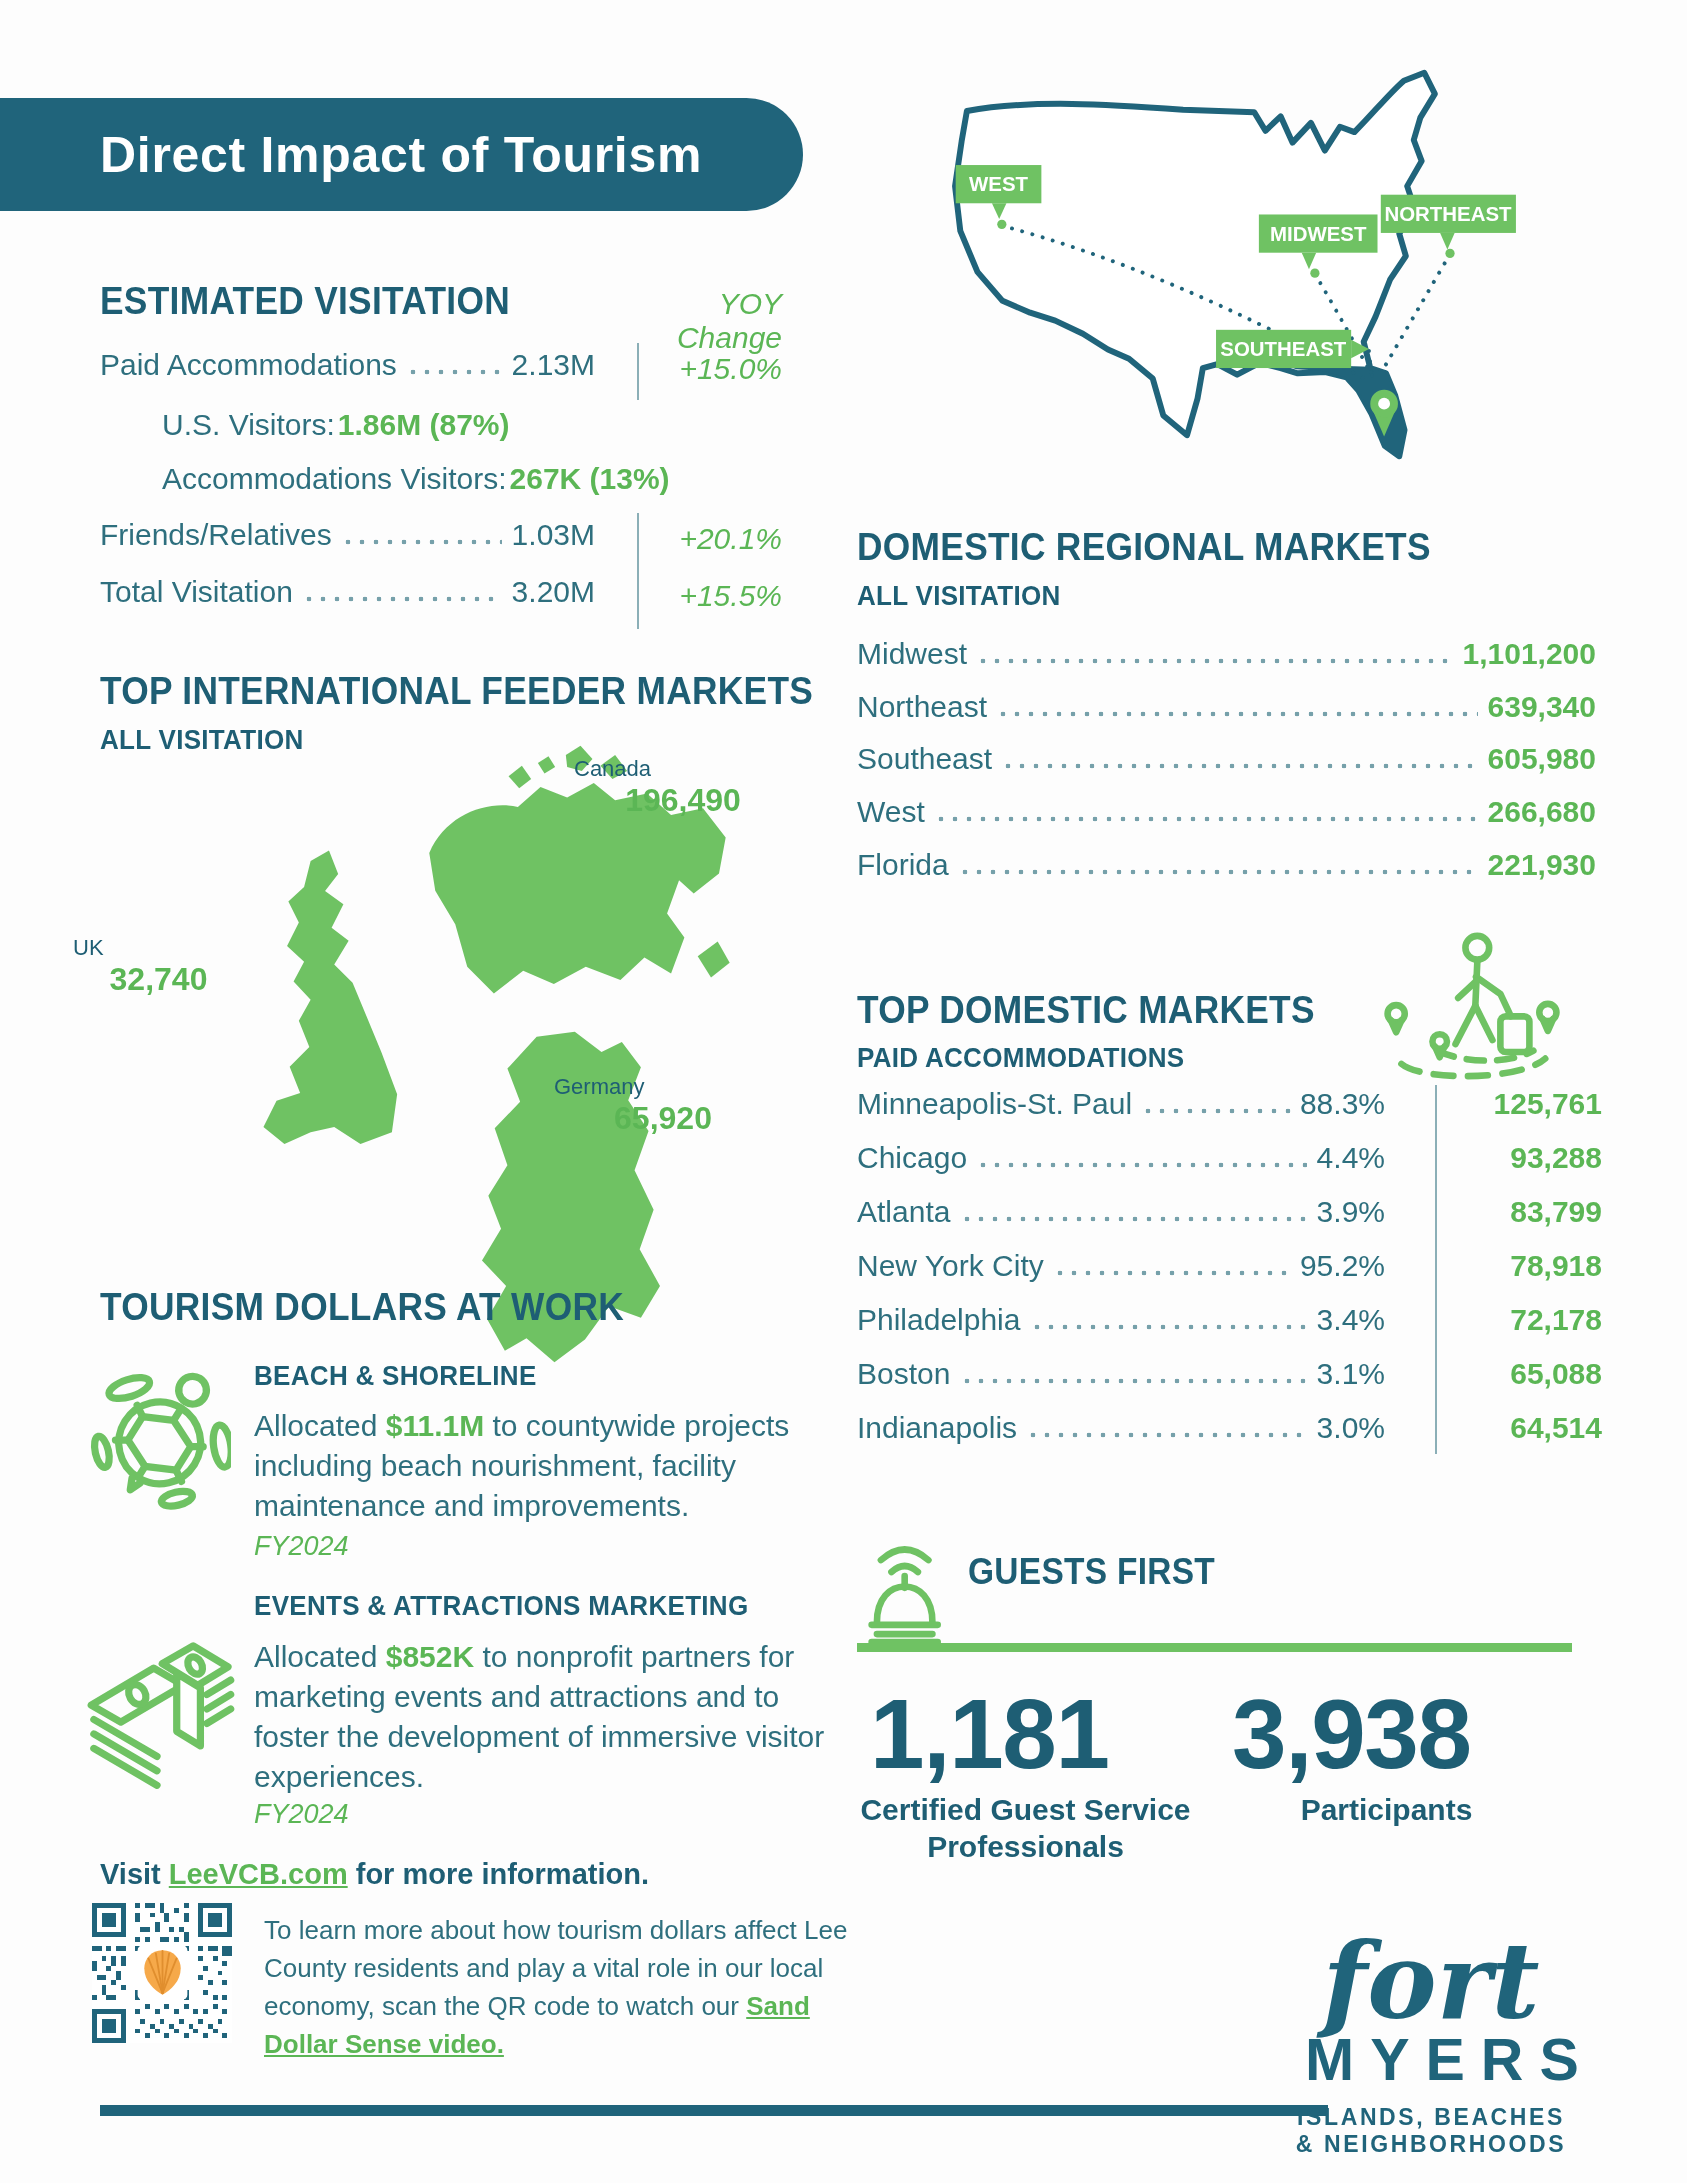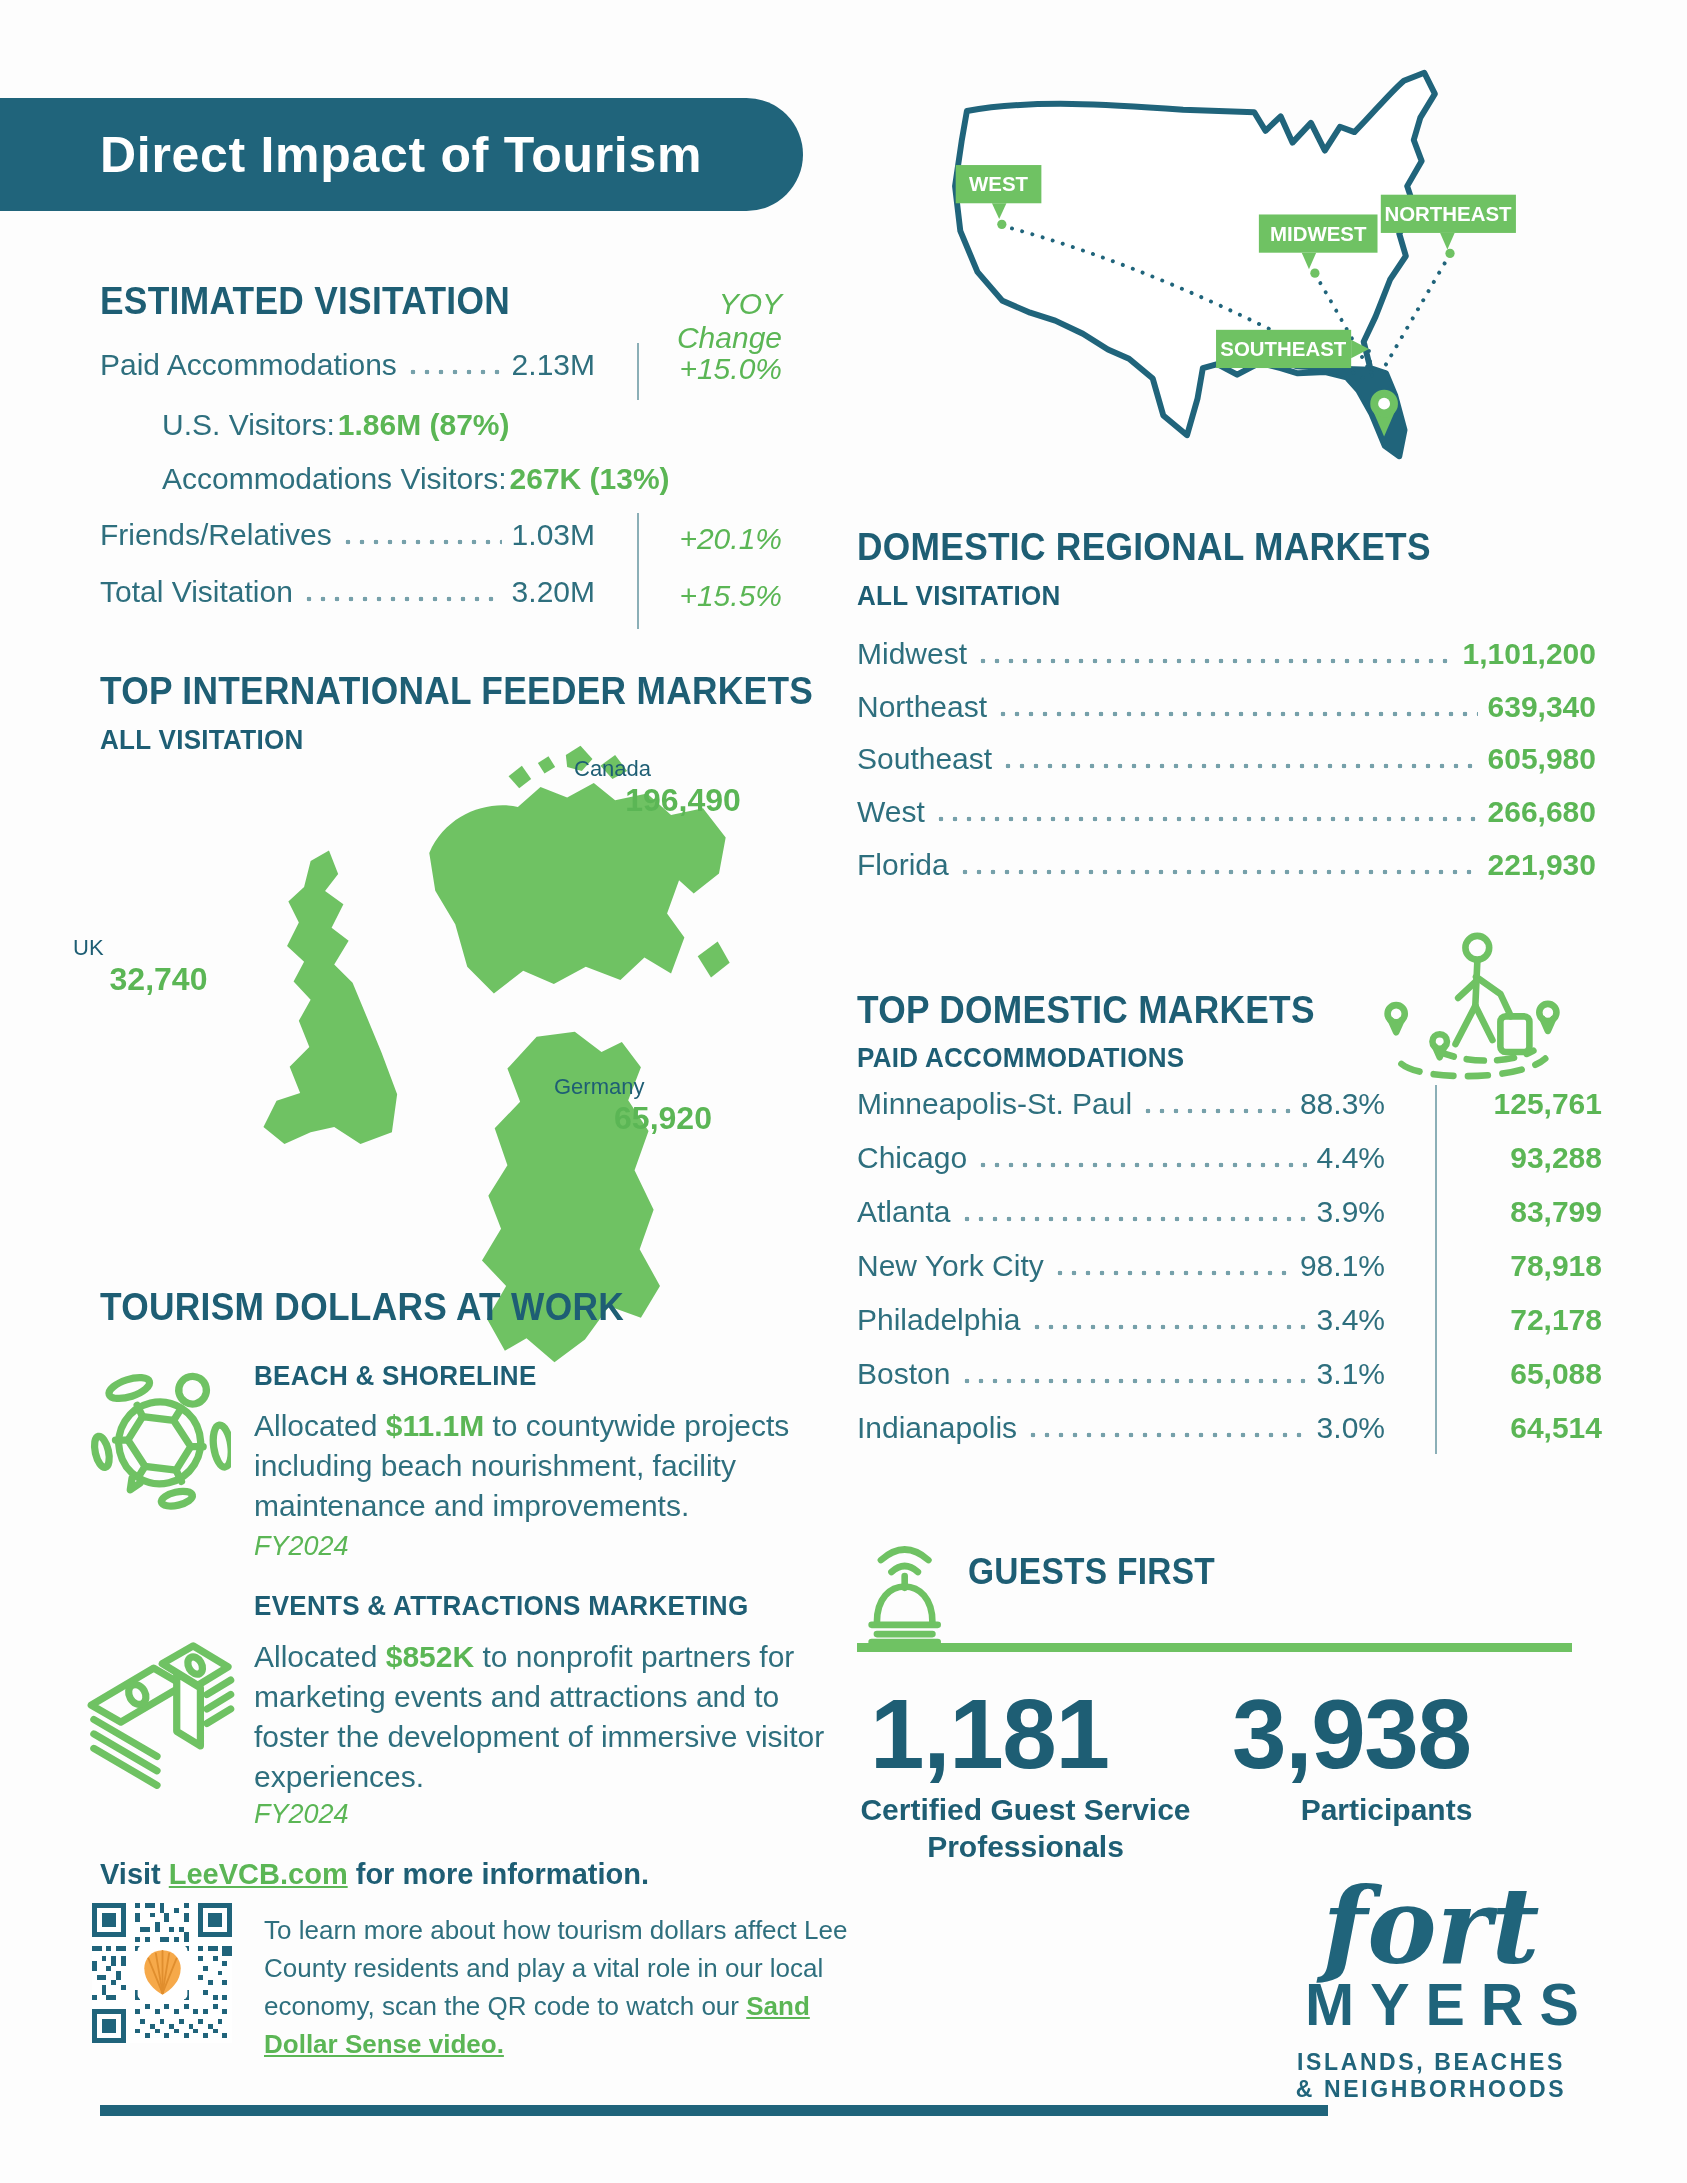--- a/index.html
+++ b/index.html
@@ -237,21 +237,21 @@
   <div class="row" style="left:857px;top:1195px;width:528px">
     <span class="lbl">Atlanta</span>
     <span class="dots"></span>
     <span class="val">3.9%</span>
   </div>
   <div class="abs gval" style="left:1457px;top:1195px;width:145px;text-align:right">83,799</div>
 
   <div class="row" style="left:857px;top:1249px;width:528px">
     <span class="lbl">New York City</span>
     <span class="dots"></span>
-    <span class="val">98.1%</span>
+    <span class="val">95.2%</span>
   </div>
   <div class="abs gval" style="left:1457px;top:1249px;width:145px;text-align:right">78,918</div>
 
   <div class="row" style="left:857px;top:1303px;width:528px">
     <span class="lbl">Philadelphia</span>
     <span class="dots"></span>
     <span class="val">3.4%</span>
   </div>
   <div class="abs gval" style="left:1457px;top:1303px;width:145px;text-align:right">72,178</div>
 
@@ -445,21 +445,21 @@
       </g>
     </svg>
   </div>
 
   <div class="abs qrtext" style="left:264px;top:1911px;width:587px">
     <span>To learn more about how tourism dollars affect Lee County residents and play a vital role in our local economy, scan the QR code to watch our </span><a class="link">Sand Dollar Sense video.</a>
   </div>
 
   <div class="abs" style="left:100px;top:2105px;width:1228px;height:10.6px;background:var(--c-teal)"></div>
 
-  <div class="abs" style="left:1289px;top:1883px;width:284px">
+  <div class="abs" style="left:1289px;top:1938px;width:284px">
     <div class="logo-script">fort</div>
     <div class="logo-word">MYERS</div>
     <div class="logo-tag" style="margin-top:9.2px">ISLANDS, BEACHES</div>
     <div class="logo-tag" style="">&amp; NEIGHBORHOODS</div>
   </div>
 
 </div>
 
 
 </body></html>

